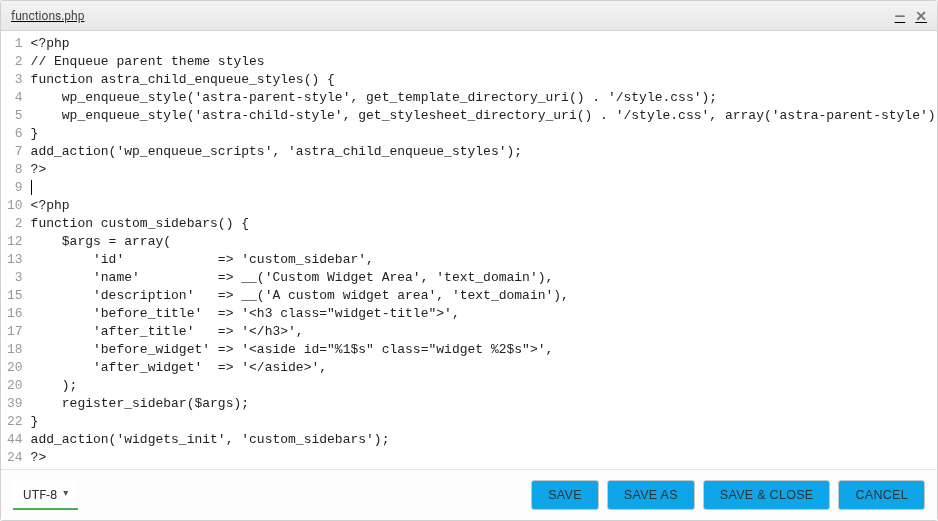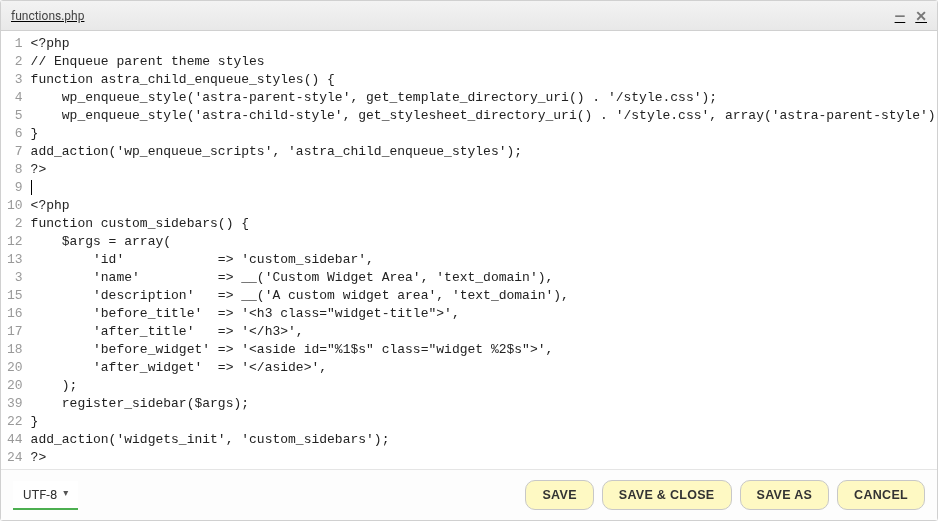--- a/index.html
+++ b/index.html
@@ -137,26 +137,25 @@
 
     .footer-buttons {
       display: flex;
       gap: 8px;
     }
 
     .btn {
       padding: 7px 16px;
       font-size: 12.5px;
       color: #333;
-      background: #fef9c3;
+      background: #0ea5e9;
       border: 1px solid #c8c8c8;
-      border-radius: 10px;
+      border-radius: 3px;
       cursor: pointer;
       letter-spacing: 0.3px;
-      font-weight: bold;
     }
   </style>
 </head>
 <body>
 
 <div class="window">
   <div class="titlebar">
     <span class="titlebar-title">functions.php</span>
     <div class="window-controls">
       <span>—</span>
@@ -196,18 +195,18 @@
     </div>
   </div>
 
   <div class="footer">
     <div class="encoding-select">
       <span>UTF-8</span>
       <span class="chev">▾</span>
     </div>
     <div class="footer-buttons">
       <button class="btn">SAVE</button>
+      <button class="btn">SAVE AS</button>
       <button class="btn">SAVE &amp; CLOSE</button>
-      <button class="btn">SAVE AS</button>
       <button class="btn">CANCEL</button>
     </div>
   </div>
 </div>
 
 </body></html>

